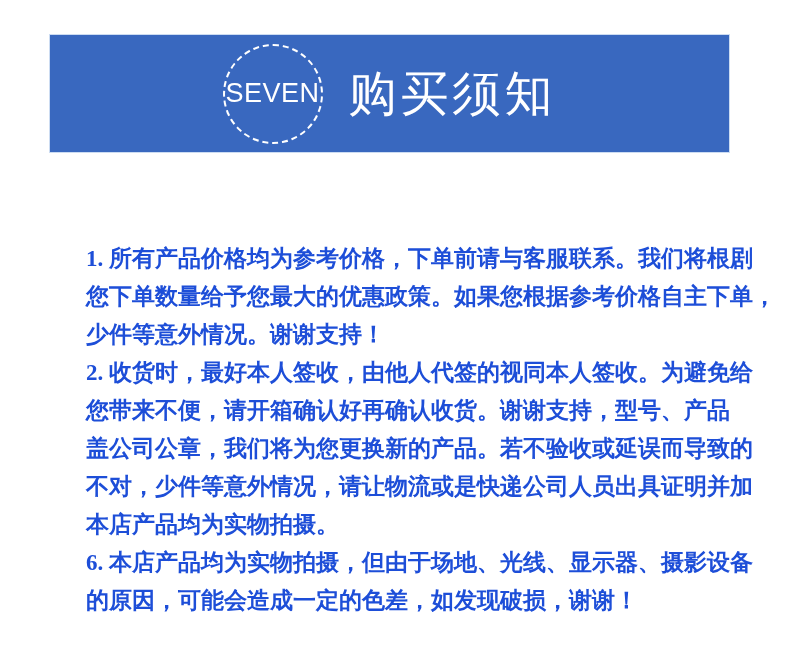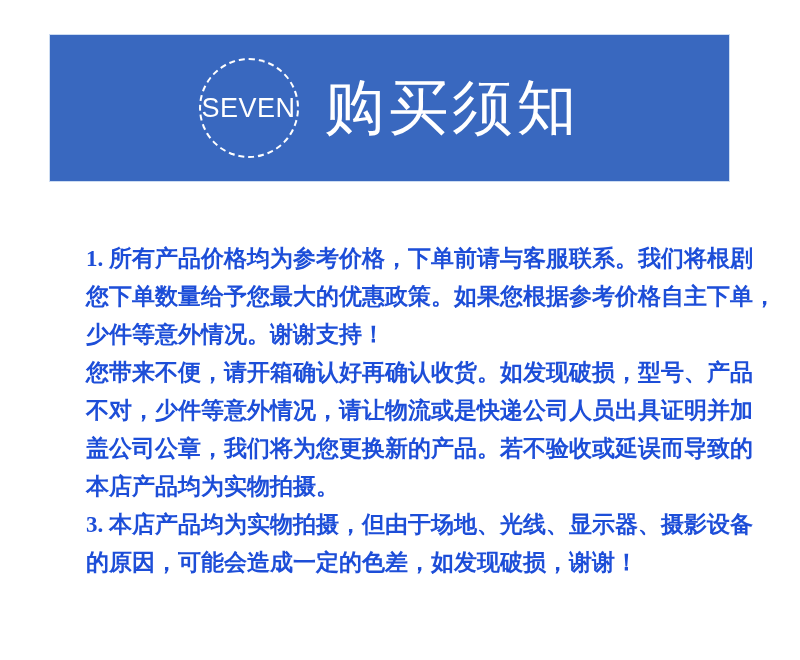--- a/index.html
+++ b/index.html
@@ -10,21 +10,21 @@
     height: 660px;
     background: #ffffff;
     overflow: hidden;
     font-family: "Liberation Serif", "DejaVu Serif", serif;
   }
   .banner {
     position: absolute;
     left: 49px;
     top: 34px;
     width: 681px;
-    height: 148px;
+    height: 119px;
     background: #3968bf;
     border: 1px solid #ccdcf2;
     display: flex;
     align-items: center;
     justify-content: center;
     gap: 26px;
   }
   .badge-circle {
     width: 100px;
     height: 100px;
@@ -38,21 +38,21 @@
   .badge-text {
     color: #ffffff;
     font-family: "Liberation Sans", "DejaVu Sans", sans-serif;
     font-size: 27px;
     font-weight: 400;
     letter-spacing: 0.5px;
     line-height: 1;
   }
   .banner-title {
     color: #ffffff;
-    font-size: 60px;
+    font-size: 48px;
     font-weight: 400;
     letter-spacing: 4px;
     line-height: 1;
     font-family: "Liberation Serif", "DejaVu Serif", serif;
     white-space: nowrap;
   }
   .notice {
     position: absolute;
     left: 86px;
     top: 240px;
@@ -78,24 +78,25 @@
     <h1 class="banner-title">购买须知</h1>
   </div>
 
   <div class="notice">
     <p class="para">
       <span class="line">1. 所有产品价格均为参考价格，下单前请与客服联系。我们将根剧</span>
       <span class="line">您下单数量给予您最大的优惠政策。如果您根据参考价格自主下单，</span>
       <span class="line">少件等意外情况。谢谢支持！</span>
     </p>
     <p class="para">
-      <span class="line">您带来不便，请开箱确认好再确认收货。如发现破损，型号、产品</span>
+      <span class="line">2. 收货时，最好本人签收，由他人代签的视同本人签收。为避免给</span>
+      <span class="line">您带来不便，请开箱确认好再确认收货。谢谢支持，型号、产品</span>
+      <span class="line">盖公司公章，我们将为您更换新的产品。若不验收或延误而导致的</span>
       <span class="line">不对，少件等意外情况，请让物流或是快递公司人员出具证明并加</span>
-      <span class="line">盖公司公章，我们将为您更换新的产品。若不验收或延误而导致的</span>
       <span class="line">本店产品均为实物拍摄。</span>
     </p>
     <p class="para">
-      <span class="line">3. 本店产品均为实物拍摄，但由于场地、光线、显示器、摄影设备</span>
+      <span class="line">6. 本店产品均为实物拍摄，但由于场地、光线、显示器、摄影设备</span>
       <span class="line">的原因，可能会造成一定的色差，如发现破损，谢谢！</span>
     </p>
   </div>
 
 </div>
 
 </body></html>

